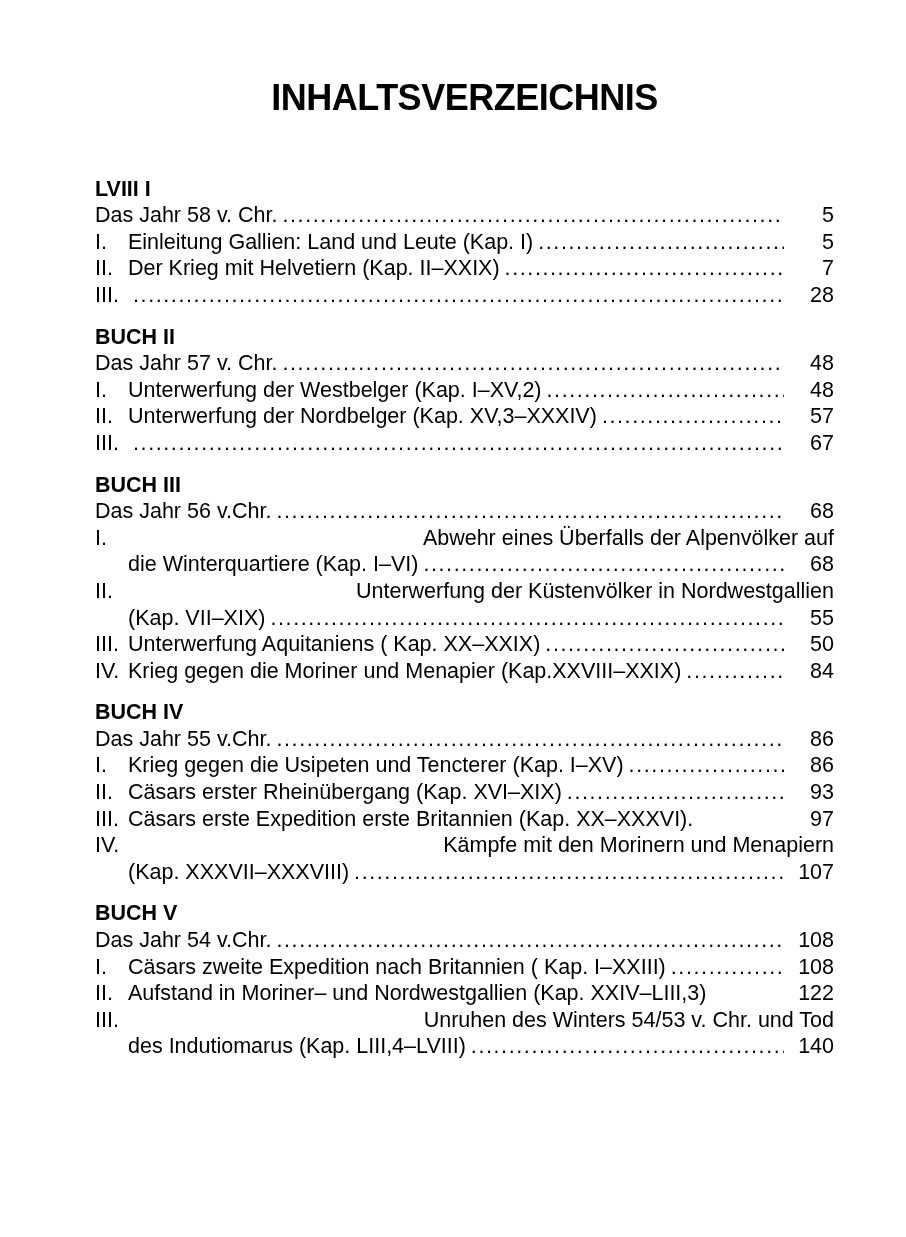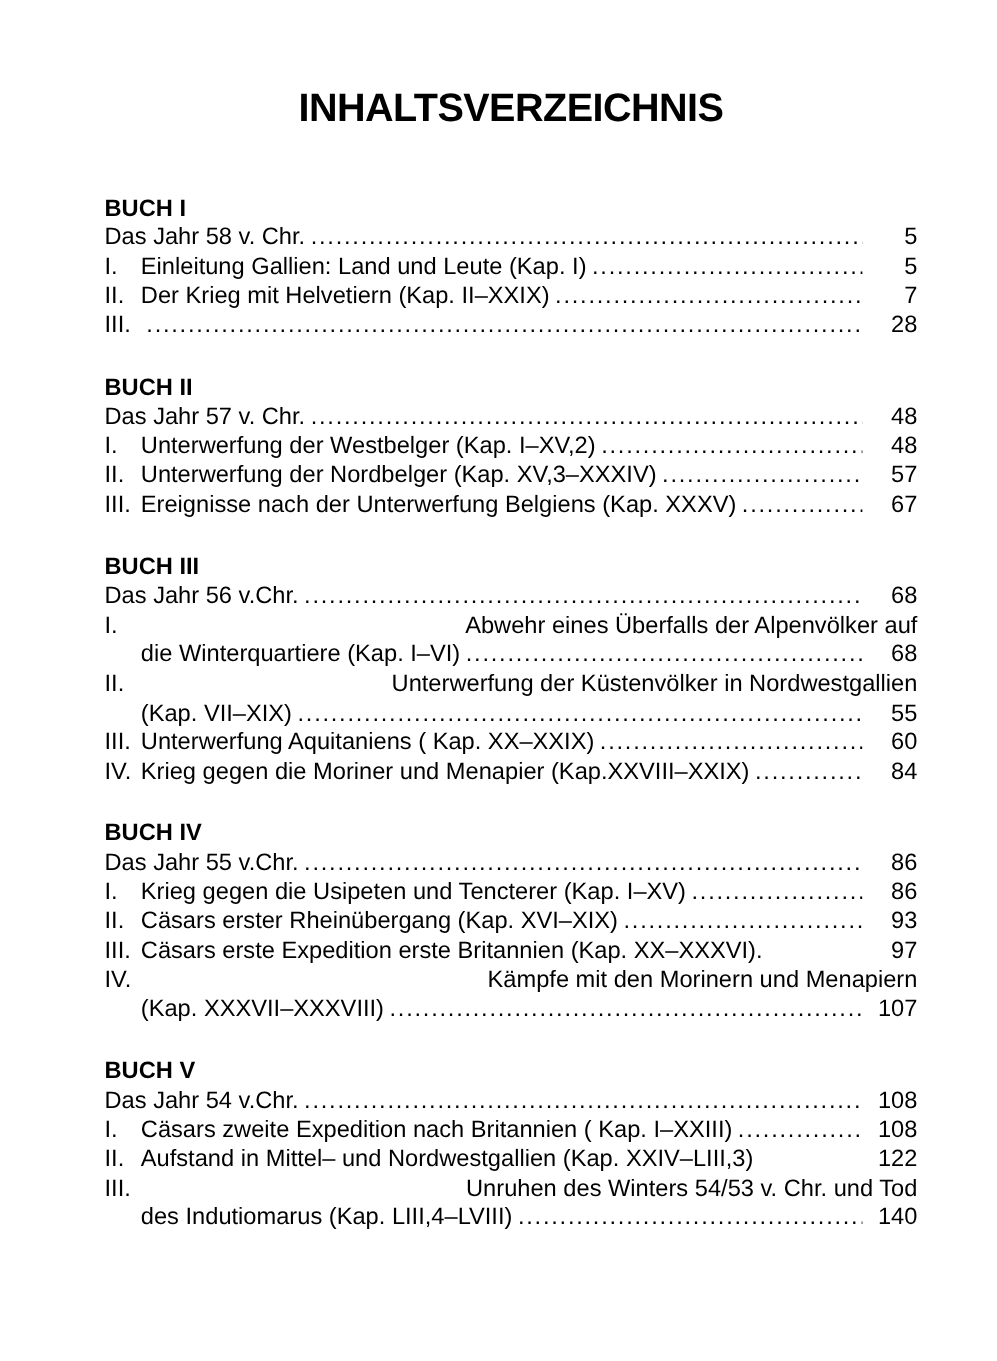--- a/index.html
+++ b/index.html
@@ -25,21 +25,21 @@
     line-height: 1.1;
     font-weight: 700;
     letter-spacing: -0.5px;
     text-align: center;
     white-space: nowrap;
   }
   .toc {
     margin-top: 58px;
   }
   .book + .book {
-    margin-top: 30px;
+    margin-top: 15px;
   }
   .heading {
     font-weight: 700;
   }
   .row {
     display: flex;
     align-items: stretch;
     justify-content: space-between;
   }
   .lbl {
@@ -71,21 +71,21 @@
 </head>
 <body>
 
 <div class="page">
 
   <h1 class="title">INHALTSVERZEICHNIS</h1>
 
   <div class="toc">
 
     <div class="book">
-      <div class="heading">BUCH I</div>
+      <div class="heading">LVIII I</div>
       <div class="row">
         <span class="txt">Das Jahr 58 v. Chr.</span>
         <span class="fill dots">................................................................................................................................................................</span>
         <span class="pg">5</span>
       </div>
       <div class="row">
         <span class="lbl">I.</span>
         <span class="txt">Einleitung Gallien: Land und Leute (Kap. I)</span>
         <span class="fill dots">................................................................................................................................................................</span>
         <span class="pg">5</span>
@@ -117,21 +117,20 @@
         <span class="pg">48</span>
       </div>
       <div class="row">
         <span class="lbl">II.</span>
         <span class="txt">Unterwerfung der Nordbelger (Kap. XV,3–XXXIV)</span>
         <span class="fill dots">................................................................................................................................................................</span>
         <span class="pg">57</span>
       </div>
       <div class="row">
         <span class="lbl">III.</span>
-        <span class="txt">Ereignisse nach der Unterwerfung Belgiens (Kap. XXXV)</span>
         <span class="fill dots">................................................................................................................................................................</span>
         <span class="pg">67</span>
       </div>
     </div>
 
     <div class="book">
       <div class="heading">BUCH III</div>
       <div class="row">
         <span class="txt">Das Jahr 56 v.Chr.</span>
         <span class="fill dots">................................................................................................................................................................</span>
@@ -154,21 +153,21 @@
       <div class="row">
         <span class="lbl"></span>
         <span class="txt">(Kap. VII–XIX)</span>
         <span class="fill dots">................................................................................................................................................................</span>
         <span class="pg">55</span>
       </div>
       <div class="row">
         <span class="lbl">III.</span>
         <span class="txt">Unterwerfung Aquitaniens ( Kap. XX–XXIX)</span>
         <span class="fill dots">................................................................................................................................................................</span>
-        <span class="pg">60</span>
+        <span class="pg">50</span>
       </div>
       <div class="row">
         <span class="lbl">IV.</span>
         <span class="txt">Krieg gegen die Moriner und Menapier (Kap.XXVIII–XXIX)</span>
         <span class="fill dots">................................................................................................................................................................</span>
         <span class="pg">84</span>
       </div>
     </div>
 
     <div class="book">
@@ -216,21 +215,21 @@
         <span class="pg">108</span>
       </div>
       <div class="row">
         <span class="lbl">I.</span>
         <span class="txt">Cäsars zweite Expedition nach Britannien ( Kap. I–XXIII)</span>
         <span class="fill dots">................................................................................................................................................................</span>
         <span class="pg">108</span>
       </div>
       <div class="row">
         <span class="lbl">II.</span>
-        <span class="txt">Aufstand in Mittel– und Nordwestgallien (Kap. XXIV–LIII,3)</span>
+        <span class="txt">Aufstand in Moriner– und Nordwestgallien (Kap. XXIV–LIII,3)</span>
         <span class="fill"></span>
         <span class="pg">122</span>
       </div>
       <div class="row">
         <span class="lbl">III.</span>
         <span class="txt">Unruhen des Winters 54/53 v. Chr. und Tod</span>
       </div>
       <div class="row">
         <span class="lbl"></span>
         <span class="txt">des Indutiomarus (Kap. LIII,4–LVIII)</span>

